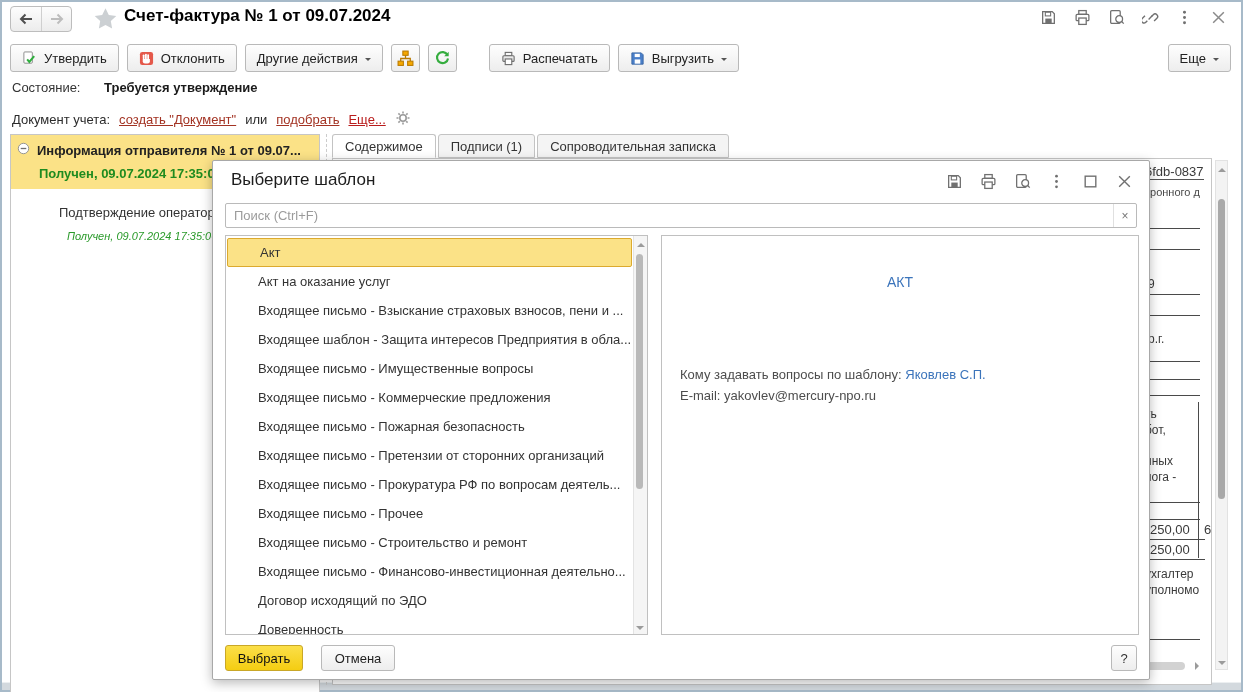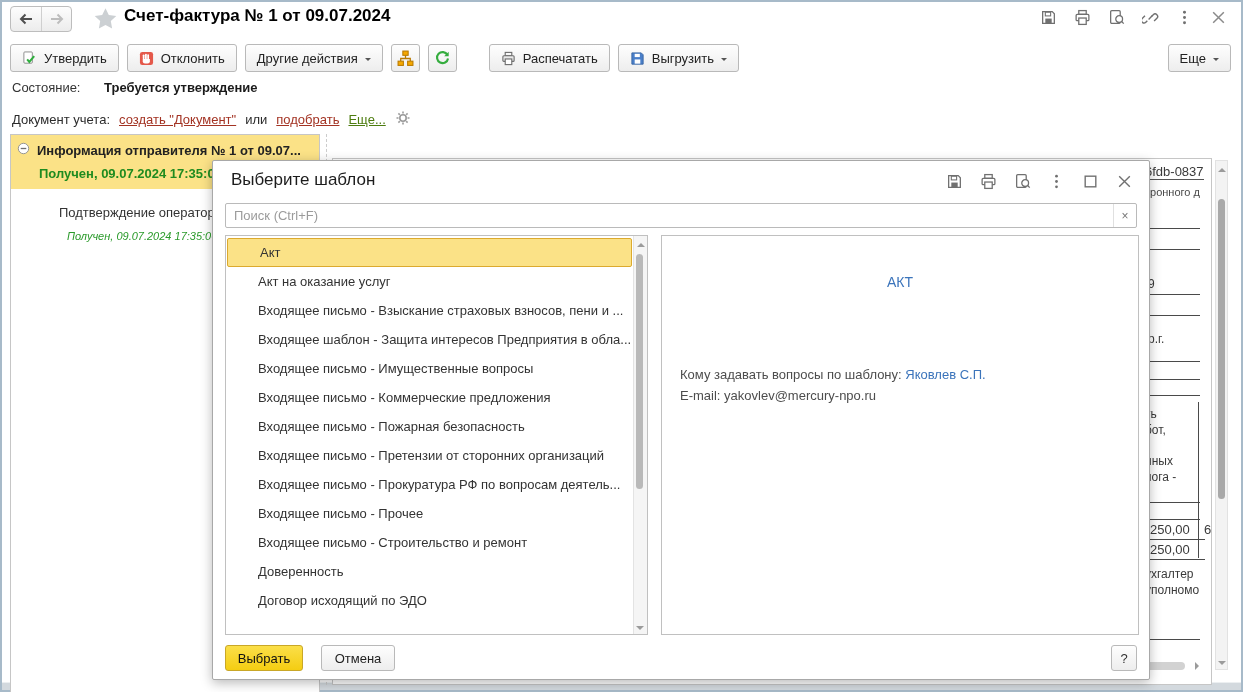--- a/index.html
+++ b/index.html
@@ -25,21 +25,21 @@
   .btn.icon-only{padding:0 5px;}
   .caret{width:0;height:0;border:3.5px solid transparent;border-top-color:#555;margin-top:6px;}
   .tb-gap{width:16px;}
   .spacer{flex:1;}
 
   
   .status-line{position:absolute;left:10px;top:78px;font-size:13px;color:#333;}
   .status-line b{color:#1a1a1a;margin-left:20px;}
   .doc-line{position:absolute;left:10px;top:108px;font-size:13px;color:#2b2b2b;display:flex;align-items:center;gap:9px;}
   .link-red{color:#a33323;text-decoration:underline;cursor:pointer;}
-  .link-blue{color:#4d7c0f;text-decoration:underline;cursor:pointer;}
+  .link-blue{color:#b91c1c;text-decoration:underline;cursor:pointer;}
 
   
   .left-panel{position:absolute;left:8px;top:132px;width:310px;height:680px;box-sizing:border-box;
     border:1px solid #c6c6c6;background:#fff;overflow:hidden;z-index:1;}
   .tree-selected{background:#fbe287;padding:7px 6px 8px 6px;}
   .tree-row1{display:flex;align-items:center;gap:7px;font-size:13px;font-weight:bold;color:#222;white-space:nowrap;}
   .tree-row2{margin:8px 0 0 22px;font-size:13px;font-weight:bold;color:#1f8b1f;white-space:nowrap;}
   .tree-row3{margin:16px 0 0 48px;font-size:13px;color:#333;white-space:nowrap;}
   .tree-row4{margin:10px 0 0 56px;font-size:11px;font-style:italic;color:#2a9a2a;white-space:nowrap;}
 
@@ -252,20 +252,25 @@
         <span>Информация отправителя № 1 от 09.07...</span>
       </div>
       <div class="tree-row2">Получен, 09.07.2024 17:35:06</div>
     </div>
     <div class="tree-row3">Подтверждение оператора</div>
     <div class="tree-row4">Получен, 09.07.2024 17:35:06</div>
   </div>
 
   <div class="splitter"></div>
 
+  <div class="tabs">
+    <div class="tab active">Содержимое</div>
+    <div class="tab">Подписи (1)</div>
+    <div class="tab">Сопроводительная записка</div>
+  </div>
 
   <div class="doc-panel"></div>
   <span class="frag big" style="left:1143px;top:162px;border-bottom:1px solid #555;">6fdb-0837</span>
   <span class="frag small" style="left:1143px;top:184px;">тронного д</span>
   <div class="hline" style="left:1143px;top:226px;width:55px;"></div>
   <div class="hline" style="left:1143px;top:247px;width:55px;"></div>
   <span class="frag" style="left:1146px;top:275px;">9</span>
   <div class="hline" style="left:1143px;top:292px;width:55px;"></div>
   <div class="hline" style="left:1143px;top:313px;width:55px;"></div>
   <span class="frag" style="left:1146px;top:330px;">р.г.</span>
@@ -351,22 +356,23 @@
           <div class="list-item">Акт на оказание услуг</div>
           <div class="list-item">Входящее письмо - Взыскание страховых взносов, пени и ...</div>
           <div class="list-item">Входящее шаблон - Защита интересов Предприятия в обла...</div>
           <div class="list-item">Входящее письмо - Имущественные вопросы</div>
           <div class="list-item">Входящее письмо - Коммерческие предложения</div>
           <div class="list-item">Входящее письмо - Пожарная безопасность</div>
           <div class="list-item">Входящее письмо - Претензии от сторонних организаций</div>
           <div class="list-item">Входящее письмо - Прокуратура РФ по вопросам деятель...</div>
           <div class="list-item">Входящее письмо - Прочее</div>
           <div class="list-item">Входящее письмо - Строительство и ремонт</div>
+          <div class="list-item">Входящее письмо - Финансово-инвестиционная деятельно...</div>
+          <div class="list-item">Договор исходящий по ЭДО</div>
           <div class="list-item">Доверенность</div>
-          <div class="list-item">Договор исходящий по ЭДО</div>
         </div>
       <div class="list-sb">
         <div class="tri-up"></div>
         <div class="vsb-thumb"></div>
         <div class="tri-down"></div>
       </div>
     </div>
 
     <div class="preview">
       <div class="preview-heading">АКТ</div>

